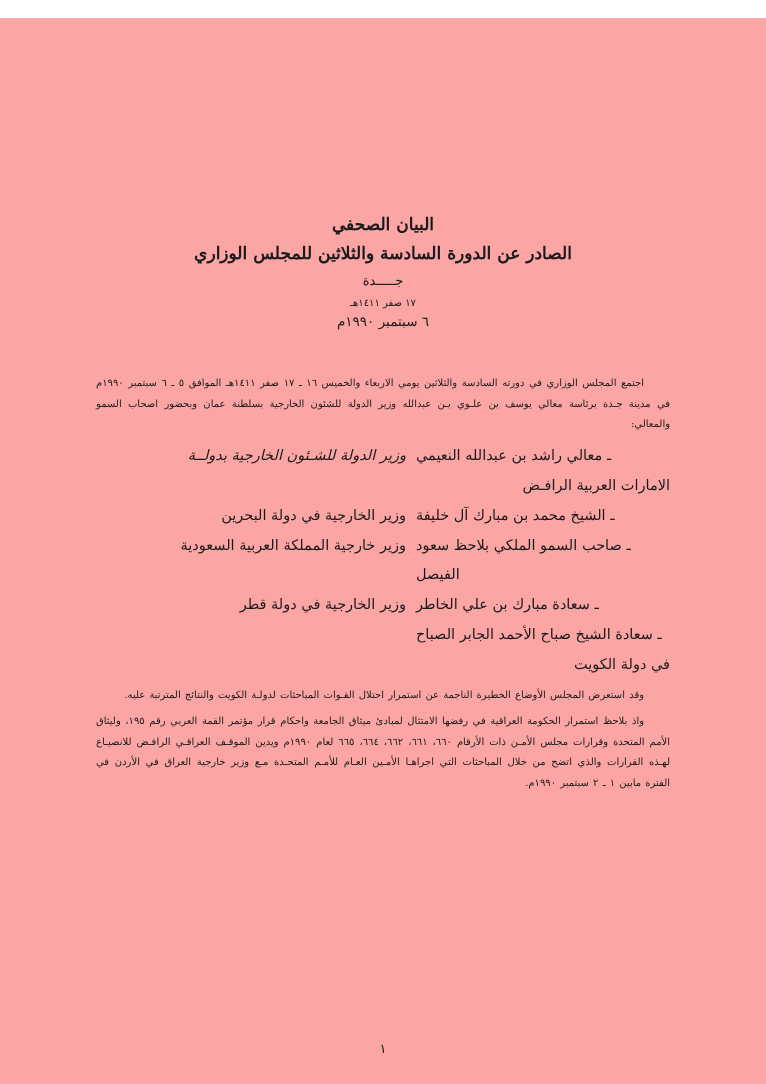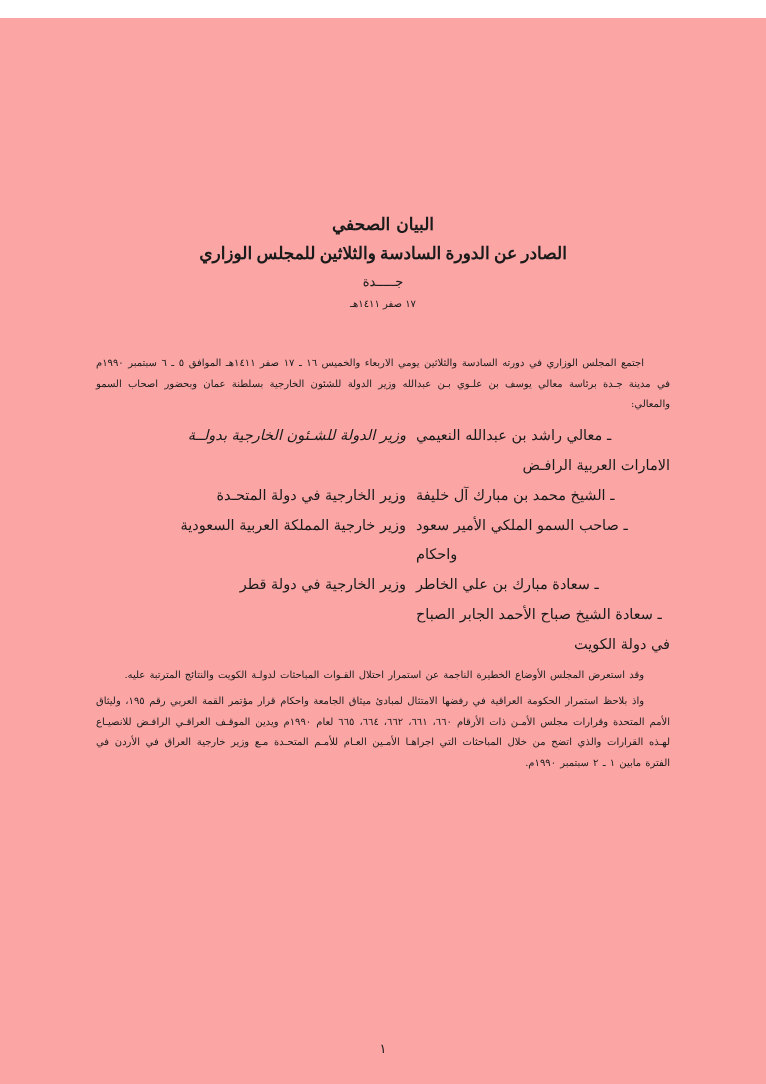--- a/index.html
+++ b/index.html
@@ -31,21 +31,20 @@
   .title-line-1 {
     font-size: 17px;
     font-weight: bold;
     letter-spacing: 0px;
     margin-bottom: 9px;
   }
   .title-line-2 {
     font-size: 17px;
     font-weight: bold;
     margin-bottom: 10px;
-    font-family: Liberation Serif, serif;
   }
   .place {
     font-size: 13px;
     letter-spacing: 2px;
     margin-bottom: 9px;
   }
   .date-hijri {
     font-size: 10px;
     margin-bottom: 5px;
   }
@@ -122,41 +121,42 @@
 
 <div class="page">
 
   <div class="content">
 
     <div class="title-block">
       <div class="title-line-1">البيان الصحفي</div>
       <div class="title-line-2">الصادر عن الدورة السادسة والثلاثين للمجلس الوزاري</div>
       <div class="place">جـــــدة</div>
       <div class="date-hijri">١٧ صفر ١٤١١هـ</div>
+      <div class="date-greg">٦ سبتمبر ١٩٩٠م</div>
     </div>
 
     <div class="body-block">
 
       <p class="para indent">اجتمع المجلس الوزاري في دورته السادسة والثلاثين يومي الاربعاء والخميس ١٦ ـ ١٧ صفر ١٤١١هـ الموافق ٥ ـ ٦ سبتمبر ١٩٩٠م في مدينة جـدة برئاسة معالي يوسف بن علـوي بـن عبدالله وزير الدولة للشئون الخارجية بسلطنة عمان وبحضور اصحاب السمو والمعالي:</p>
 
       <div class="attendee-list">
 
         <div class="attendee">
           <div class="name">ـ معالي راشد بن عبدالله النعيمي</div>
           <div class="role two-line">وزير الدولة للشـئون الخارجية بدولــة</div>
         </div>
         <div class="attendee-cont right-block">الامارات العربية الرافـض</div>
 
         <div class="attendee">
           <div class="name">ـ الشيخ محمد بن مبارك آل خليفة</div>
-          <div class="role">وزير الخارجية في دولة المتحـدة</div>
+          <div class="role">وزير الخارجية في دولة البحرين</div>
         </div>
 
         <div class="attendee">
-          <div class="name">ـ صاحب السمو الملكي الأمير سعود واحكام</div>
+          <div class="name">ـ صاحب السمو الملكي بلاحظ سعود الفيصل</div>
           <div class="role">وزير خارجية المملكة العربية السعودية</div>
         </div>
 
         <div class="attendee">
           <div class="name">ـ سعادة مبارك بن علي الخاطر</div>
           <div class="role">وزير الخارجية في دولة قطر</div>
         </div>
 
         <div class="attendee">
           <div class="name">ـ سعادة الشيخ صباح الأحمد الجابر الصباح</div>

